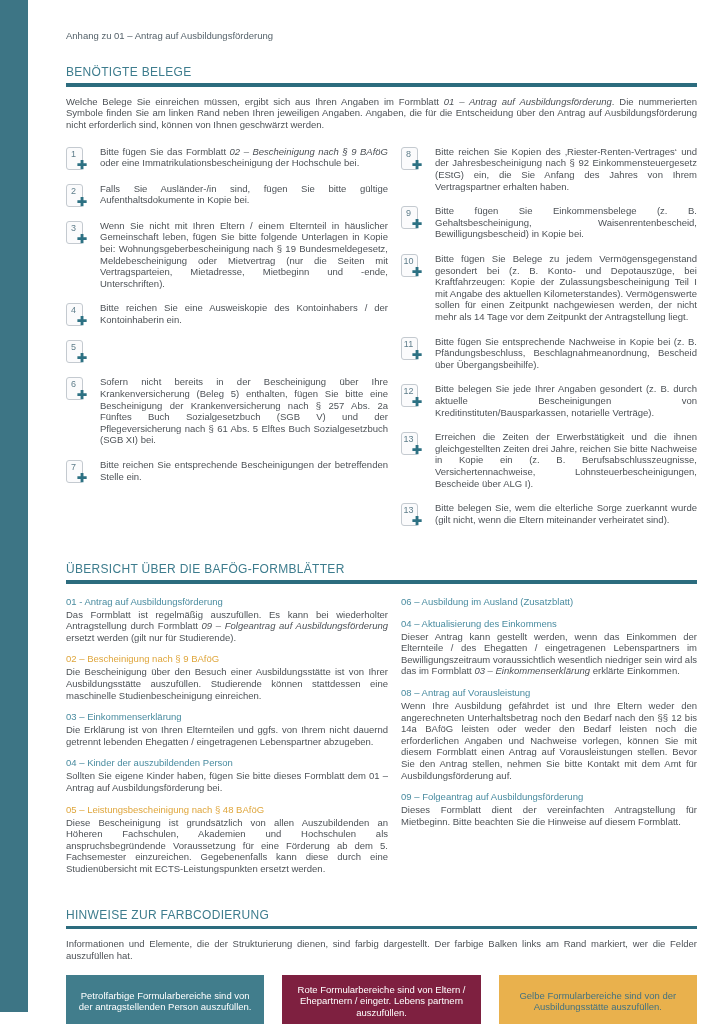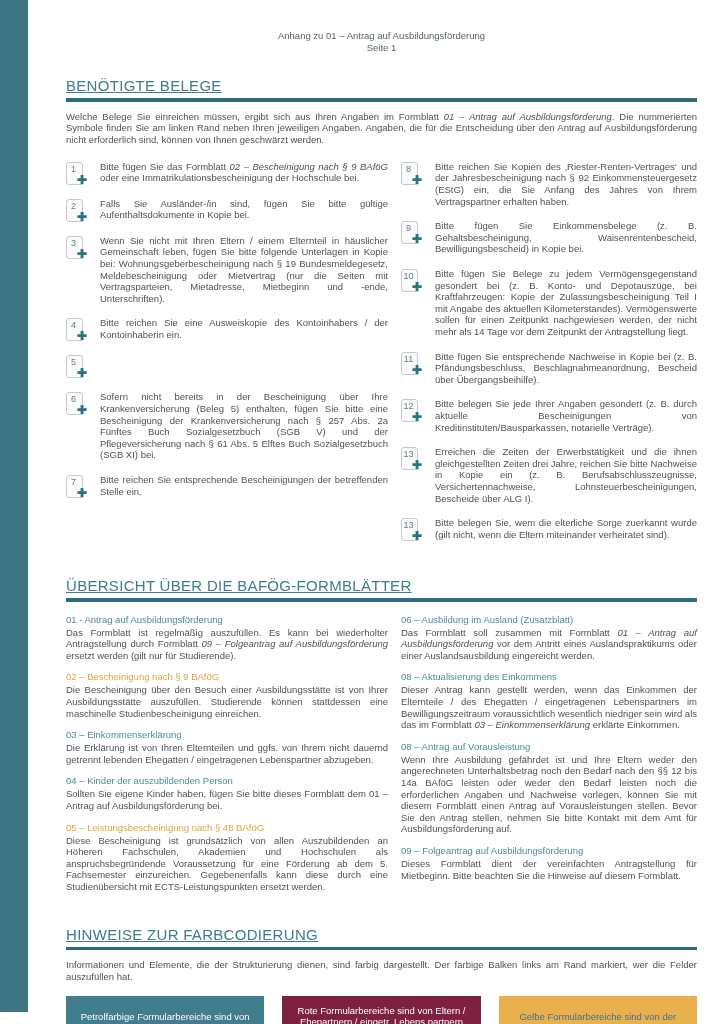--- a/index.html
+++ b/index.html
@@ -12,22 +12,22 @@
   }
   *{box-sizing:border-box;}
   html,body{margin:0;padding:0;}
   body{
     width:724px;height:1024px;position:relative;background:#ffffff;
     font-family:"Liberation Sans",sans-serif;color:var(--body-text);
     overflow:hidden;
   }
   .sidebar-accent{position:absolute;left:0;top:0;width:28px;height:1012px;background:var(--teal-bar);}
   .content{position:absolute;left:66px;top:0;width:631px;}
-  .doc-header{padding-top:30px;text-align:center;font-size:9.5px;line-height:12px;color:#55626a;}
-  .section-title{margin:23px 0 0 0;font-size:15px;font-weight:400;letter-spacing:.3px;color:var(--teal-head);text-decoration:underline;}
+  .doc-header{padding-top:30px;text-align:left;font-size:9.5px;line-height:12px;color:#55626a;}
+  .section-title{margin:23px 0 0 0;font-size:12px;font-weight:400;letter-spacing:.3px;color:var(--teal-head);}
   .section-rule{height:3.5px;background:var(--teal-rule);margin-top:4px;border:none;}
   .intro{margin-top:9px;font-size:9.5px;line-height:11.8px;text-align:justify;color:var(--body-text);}
   .two-col{display:flex;gap:13px;margin-top:15px;}
   .col-left{width:322px;flex:0 0 322px;}
   .col-right{width:296px;flex:0 0 296px;}
   
   .beleg-item{display:flex;margin-bottom:13px;}
   .beleg-icon{flex:0 0 34px;width:34px;position:relative;}
   .page-glyph{width:17px;height:23px;border:1.5px solid #c4cad0;border-radius:3px;background:#fbfbfc;position:relative;margin-top:1px;}
   .page-num{position:absolute;top:1px;left:0;right:2px;text-align:center;font-size:9px;color:#5e7d8a;}
@@ -47,21 +47,20 @@
 </style>
 </head>
 <body>
 
 <div class="sidebar-accent"></div>
 
 <div class="content">
 
   <div class="doc-header">
     <div>Anhang zu 01 – Antrag auf Ausbildungsförderung</div>
-    <div>Seite 1</div>
   </div>
 
   <h2 class="section-title">BENÖTIGTE BELEGE</h2>
   <hr class="section-rule">
   <p class="intro">Welche Belege Sie einreichen müssen, ergibt sich aus Ihren Angaben im Formblatt <i>01 – Antrag auf Ausbildungsförderung</i>. Die nummerierten Symbole finden Sie am linken Rand neben Ihren jeweiligen Angaben. Angaben, die für die Entscheidung über den Antrag auf Ausbildungsförderung nicht erforderlich sind, können von Ihnen geschwärzt werden.</p>
 
   <div class="two-col">
     <div class="col-left" id="belege-left">
   <div class="beleg-item">
     <div class="beleg-icon">
@@ -231,25 +230,24 @@
   </div>
 
   <div class="fb-entry">
     <div class="fb-heading gold">05 – Leistungsbescheinigung nach § 48 BAföG</div>
     <div class="fb-body">Diese Bescheinigung ist grundsätzlich von allen Auszubildenden an Höheren Fachschulen, Akademien und Hochschulen als anspruchsbegründende Voraussetzung für eine Förderung ab dem 5. Fachsemester einzureichen. Gegebenenfalls kann diese durch eine Studienübersicht mit ECTS-Leistungspunkten ersetzt werden.</div>
   </div>
 </div>
     <div class="col-right" id="fb-right">
   <div class="fb-entry">
     <div class="fb-heading teal">06 – Ausbildung im Ausland (Zusatzblatt)</div>
-    <div class="fb-body">Das Formblatt soll zusammen mit Formblatt <i>01 – Antrag auf Ausbildungsförderung</i> vor dem Antritt eines Auslandspraktikums oder einer Auslandsausbildung eingereicht werden.</div>
-  </div>
-
-  <div class="fb-entry">
-    <div class="fb-heading teal">08 – Aktualisierung des Einkommens</div>
+  </div>
+
+  <div class="fb-entry">
+    <div class="fb-heading teal">04 – Aktualisierung des Einkommens</div>
     <div class="fb-body">Dieser Antrag kann gestellt werden, wenn das Einkommen der Elternteile / des Ehegatten / eingetragenen Lebenspartners im Bewilligungszeitraum voraussichtlich wesentlich niedriger sein wird als das im Formblatt <i>03 – Einkommenserklärung</i> erklärte Einkommen.</div>
   </div>
 
   <div class="fb-entry">
     <div class="fb-heading teal">08 – Antrag auf Vorausleistung</div>
     <div class="fb-body">Wenn Ihre Ausbildung gefährdet ist und Ihre Eltern weder den angerechneten Unterhaltsbetrag noch den Bedarf nach den §§ 12 bis 14a BAföG leisten oder weder den Bedarf leisten noch die erforderlichen Angaben und Nachweise vorlegen, können Sie mit diesem Formblatt einen Antrag auf Vorausleistungen stellen. Bevor Sie den Antrag stellen, nehmen Sie bitte Kontakt mit dem Amt für Ausbildungsförderung auf.</div>
   </div>
 
   <div class="fb-entry">
     <div class="fb-heading teal">09 – Folgeantrag auf Ausbildungsförderung</div>

